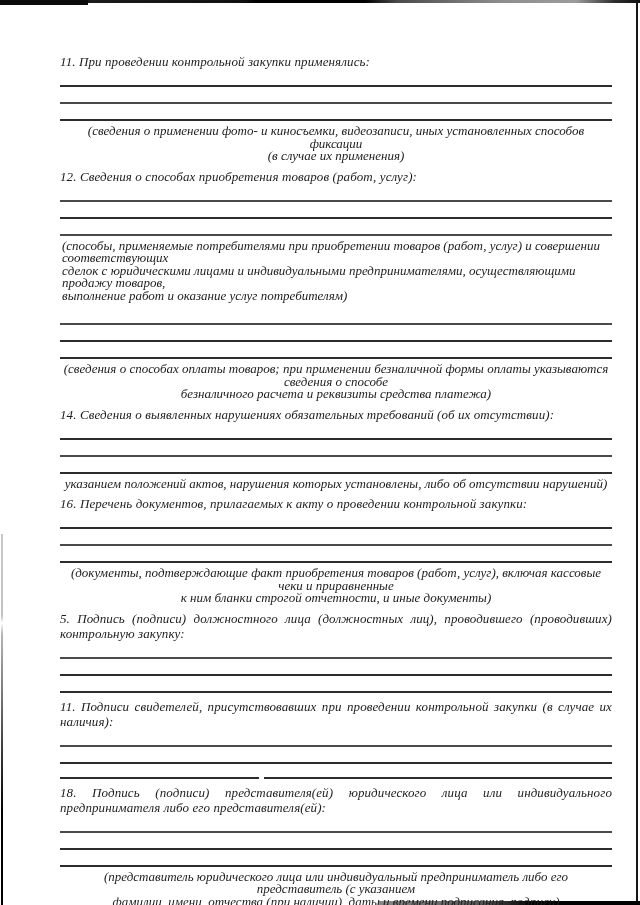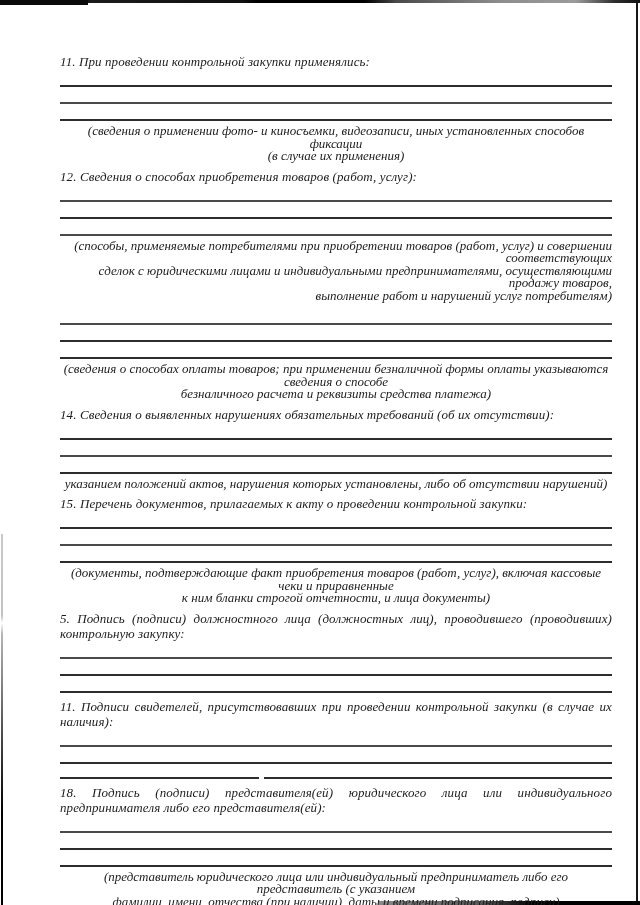--- a/index.html
+++ b/index.html
@@ -73,21 +73,21 @@
   }
   .rule-seg { border-bottom: 2px solid #2d2d2d; }
   .rule-seg.a { width: 36%; }
   .rule-seg.b { width: 63%; }
   .caption {
     margin-top: 4px;
     font-size: 13px;
     line-height: 12.5px;
   }
   .caption.center { text-align: center; }
-  .caption.left { text-align: right; padding-left: 2px; }
+  .caption.left { text-align: left; padding-left: 2px; }
 </style>
 </head>
 <body>
 
 <div class="page">
 
   <div class="artifact top-edge-bar"></div>
   <div class="artifact top-edge-bar-left"></div>
   <div class="artifact right-edge-line"></div>
   <div class="artifact left-edge-line"></div>
@@ -111,21 +111,21 @@
     <section class="sec">
       <p class="sec-title">12. Сведения о способах приобретения товаров (работ, услуг):</p>
       <div class="rules">
         <div class="rule gray"></div>
         <div class="rule"></div>
         <div class="rule gray"></div>
       </div>
       <div class="caption left">
         <div>(способы, применяемые потребителями при приобретении товаров (работ, услуг) и совершении соответствующих</div>
         <div>сделок с юридическими лицами и индивидуальными предпринимателями, осуществляющими продажу товаров,</div>
-        <div>выполнение работ и нарушений услуг потребителям)</div>
+        <div>выполнение работ и оказание услуг потребителям)</div>
       </div>
     </section>
 
     <section class="sec">
       <div class="rules">
         <div class="rule gray"></div>
         <div class="rule"></div>
         <div class="rule"></div>
       </div>
       <div class="caption center">
@@ -140,29 +140,29 @@
         <div class="rule"></div>
         <div class="rule gray"></div>
         <div class="rule"></div>
       </div>
       <div class="caption center">
         <div>указанием положений актов, нарушения которых установлены, либо об отсутствии нарушений)</div>
       </div>
     </section>
 
     <section class="sec">
-      <p class="sec-title">15. Перечень документов, прилагаемых к акту о проведении контрольной закупки:</p>
+      <p class="sec-title">16. Перечень документов, прилагаемых к акту о проведении контрольной закупки:</p>
       <div class="rules">
         <div class="rule"></div>
         <div class="rule gray"></div>
         <div class="rule"></div>
       </div>
       <div class="caption center">
         <div>(документы, подтверждающие факт приобретения товаров (работ, услуг), включая кассовые чеки и приравненные</div>
-        <div>к ним бланки строгой отчетности, и лица документы)</div>
+        <div>к ним бланки строгой отчетности, и иные документы)</div>
       </div>
     </section>
 
     <section class="sec">
       <p class="sec-title">5. Подпись (подписи) должностного лица (должностных лиц), проводившего (проводивших) контрольную закупку:</p>
       <div class="rules">
         <div class="rule gray"></div>
         <div class="rule"></div>
         <div class="rule"></div>
       </div>

